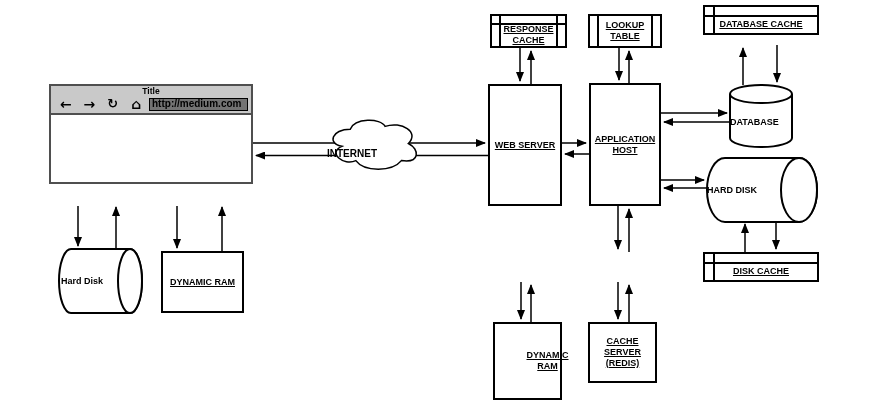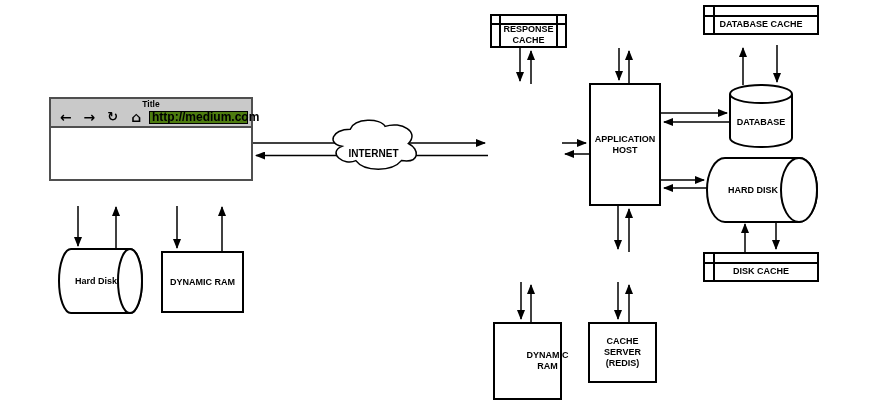--- a/index.html
+++ b/index.html
@@ -2,57 +2,57 @@
 <html><head>
 <meta charset="utf-8">
 <style>
   html,body { margin:0; padding:0; background:#ffffff; }
   #stage { position:relative; width:870px; height:400px; background:#ffffff; overflow:hidden;
            font-family:"Liberation Sans","DejaVu Sans",sans-serif; }
   #diagram-svg { position:absolute; left:0; top:0; }
 
   .node { position:absolute; box-sizing:border-box; border:2px solid #000; background:#fff;
           display:flex; align-items:center; justify-content:center; text-align:center;
-          font-weight:bold; font-size:9px; line-height:11px; white-space:pre-line; color:#000; }
+          font-weight:bold; font-size:9px; line-height:11px; white-space:pre-line; color:#000;text-decoration:underline; }
   .hline { position:absolute; left:0; right:0; height:0; border-top:2px solid #000; }
   .vline { position:absolute; top:0; bottom:0; width:0; border-left:2px solid #000; }
 
   .cyl-label, .cloud-label { position:absolute; font-weight:bold; font-size:9px; color:#000;
-          text-align:center; white-space:pre-line; }
+          text-align:left; white-space:pre-line; }
 
   
   #web-server        { left:488px; top:84px;  width:74px;  height:122px; }
   #app-host          { left:589px; top:83px;  width:72px;  height:123px; }
   #response-cache    { left:490px; top:14px;  width:77px;  height:34px;  padding-top:7px; }
   #lookup-table      { left:588px; top:14px;  width:74px;  height:34px; }
   #database-cache    { left:703px; top:5px;  width:116px; height:30px;  padding-top:8px; }
   #disk-cache        { left:703px; top:252px; width:116px; height:30px;  padding-top:8px; }
   #app-cache         { left:489px; top:252px; width:172px; height:30px;  padding-top:10px; }
   #dynamic-ram-left  { left:161px; top:251px; width:83px;  height:62px; }
   #dynamic-ram-bottom{ left:493px; top:322px; width:69px;  height:78px;padding-left:40px; }
   #cache-server      { left:588px; top:322px; width:69px;  height:61px; }
 
   #hard-disk-left-label  { left:61px;  top:276px; width:70px; }
   #database-label        { left:730px; top:117px; width:62px; }
   #hard-disk-right-label { left:707px; top:185px; width:92px; }
   #cloud-label           { left:327px; top:148px; width:93px; font-size:10px; }
 
   
-  #browser { position:absolute; left:49px; top:84px; width:204px; height:84px;
-             box-sizing:border-box; border:2px solid #4f4f4f; background:#fff;margin-top:13px; }
+  #browser { position:absolute; left:49px; top:84px; width:204px; height:100px;
+             box-sizing:border-box; border:2px solid #4f4f4f; background:#fff; }
   #browser-header { height:27px; background:#c9c9c9; border-bottom:2px solid #4f4f4f;
              position:relative; }
   #browser-title { text-align:center; font-weight:bold; font-size:8.5px; line-height:10px; color:#000; }
   #browser-nav { display:flex; align-items:center; padding:0 3px; height:16px; }
   .nav-icon { font-family:"DejaVu Sans",sans-serif; font-weight:bold; font-size:14px;
               line-height:14px; color:#000; width:24px; text-align:center; }
   #refresh-icon { font-size:13px; }
   #home-icon { font-size:14px; }
-  #url-field { box-sizing:border-box; width:99px; height:13px; margin-left:1px; background:#4d7c0f;
-               border:1.5px solid #000; font-weight:bold; font-size:12px; line-height:10px;
+  #url-field { box-sizing:border-box; width:99px; height:13px; margin-left:1px; background:#737373;
+               border:1.5px solid #000; font-weight:bold; font-size:10px; line-height:10px;
                padding:0 10px 0 2px; color:#000; font-family:"Liberation Sans","DejaVu Sans",sans-serif; }
 </style>
 </head>
 <body>
 
 <div id="stage">
 
   <svg id="diagram-svg" width="870" height="400" viewBox="0 0 870 400">
     <defs>
       <marker id="arr" markerWidth="10" markerHeight="8" refX="9" refY="4" orient="auto" markerUnits="userSpaceOnUse">
@@ -128,33 +128,42 @@
       <div id="browser-nav">
         <span class="nav-icon">←</span>
         <span class="nav-icon">→</span>
         <span class="nav-icon" id="refresh-icon">↻</span>
         <span class="nav-icon" id="home-icon">⌂</span>
         <div id="url-field">http://medium.com</div>
       </div>
     </div>
   </div>
 
+  <div class="node" id="web-server">
+    <span>WEB SERVER</span>
+  </div>
   <div class="node" id="app-host">
     <span>APPLICATION
 HOST</span>
   </div>
 
   <div class="node" id="response-cache">
     <div class="hline" style="top:7px;"></div>
     <div class="vline" style="left:7px;"></div>
     <div class="vline" style="right:7px;"></div>
     <span>RESPONSE
 CACHE</span>
   </div>
 
+  <div class="node" id="lookup-table">
+    <div class="vline" style="left:7px;"></div>
+    <div class="vline" style="right:7px;"></div>
+    <span>LOOKUP
+TABLE</span>
+  </div>
 
   <div class="node" id="database-cache">
     <div class="hline" style="top:8px;"></div>
     <div class="vline" style="left:8px;"></div>
     <span>DATABASE CACHE</span>
   </div>
 
   <div class="node" id="disk-cache">
     <div class="hline" style="top:8px;"></div>
     <div class="vline" style="left:8px;"></div>

